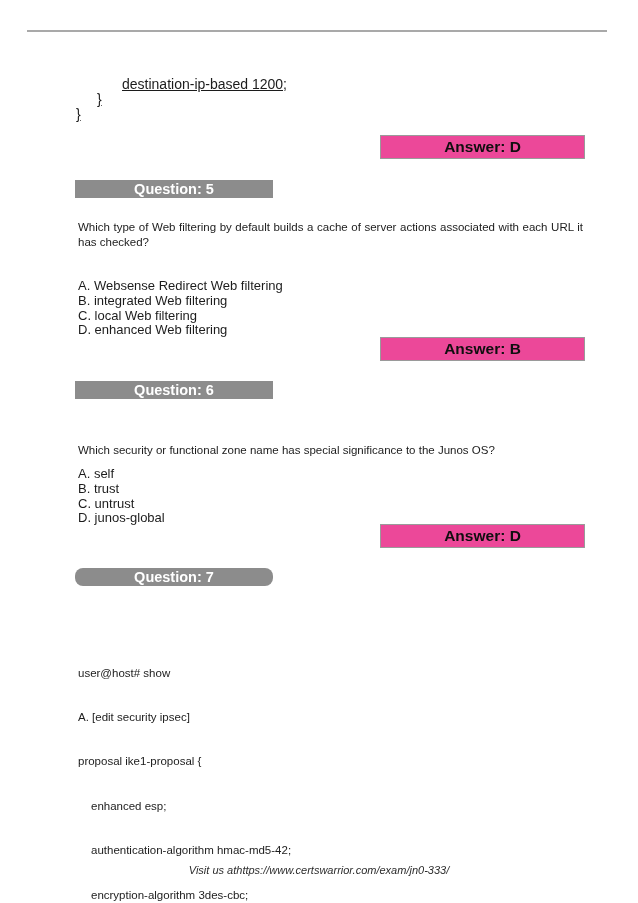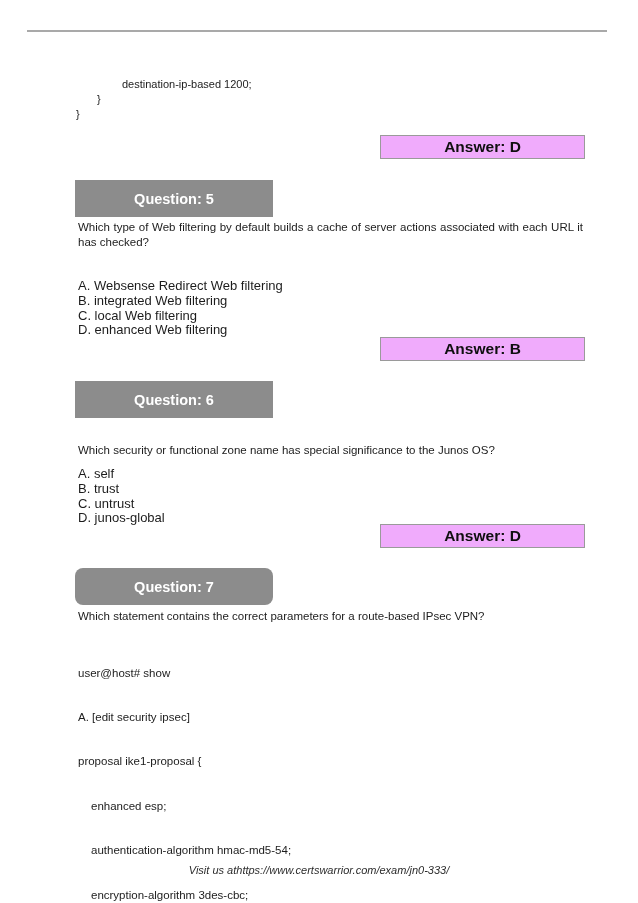--- a/index.html
+++ b/index.html
@@ -13,48 +13,49 @@
     overflow: hidden;
   }
   .top-rule {
     position: absolute;
     top: 30px; left: 27px;
     width: 580px; height: 2px;
     background: #a9a9a9;
   }
   .code-line {
     position: absolute;
-    font-size: 11px;
+    font-size: 14px;
     line-height: 14px;
     white-space: pre;
     color: #1c1c1c;
+    text-decoration: underline;
   }
   .ct1 { top: 77px;  left: 122px; }
   .ct2 { top: 92px;  left: 97px; }
   .ct3 { top: 107px; left: 76px; }
 
   .answer-box {
     position: absolute;
     left: 380px;
     width: 203px; height: 22px;
     border: 1px solid #9a9a9a;
-    background: #f0abfc;
+    background: #ec4899;
     display: flex; align-items: center; justify-content: center;
     font-weight: bold;
     font-size: 15.5px;
     color: #0f0f0f;
   }
   .ab1 { top: 135px; }
   .ab2 { top: 337px; }
   .ab3 { top: 524px; }
 
   .qbar {
     position: absolute;
     left: 75px;
-    width: 198px; height: 37px;
+    width: 198px; height: 18px;
     background: #8c8c8c;
     color: #ffffff;
     font-weight: bold;
     font-size: 14.5px;
     display: flex; align-items: center; justify-content: center;
   }
   .qb5 { top: 180px; }
   .qb6 { top: 381px; }
   .qb7 { top: 568px; border-radius: 8px; }
 
@@ -140,27 +141,26 @@
     <div>C. untrust</div>
     <div>D. junos-global</div>
   </div>
   <div class="answer-box ab3">
     <span>Answer: D</span>
   </div>
 
   <div class="qbar qb7">
     <span>Question: 7</span>
   </div>
-  <div class="qtext qt7">Which statement contains the correct parameters for a route-based IPsec VPN?</div>
   <div class="codeblock">
     <div>user@host# show</div>
     <div>A. [edit security ipsec]</div>
     <div>proposal ike1-proposal {</div>
     <div class="ind">enhanced esp;</div>
-    <div class="ind">authentication-algorithm hmac-md5-54;</div>
+    <div class="ind">authentication-algorithm hmac-md5-42;</div>
     <div class="ind">encryption-algorithm 3des-cbc;</div>
     
     
     
   </div>
 
   <div class="footer">Visit us athttps://www.certswarrior.com/exam/jn0-333/</div>
 
 </div>
 

